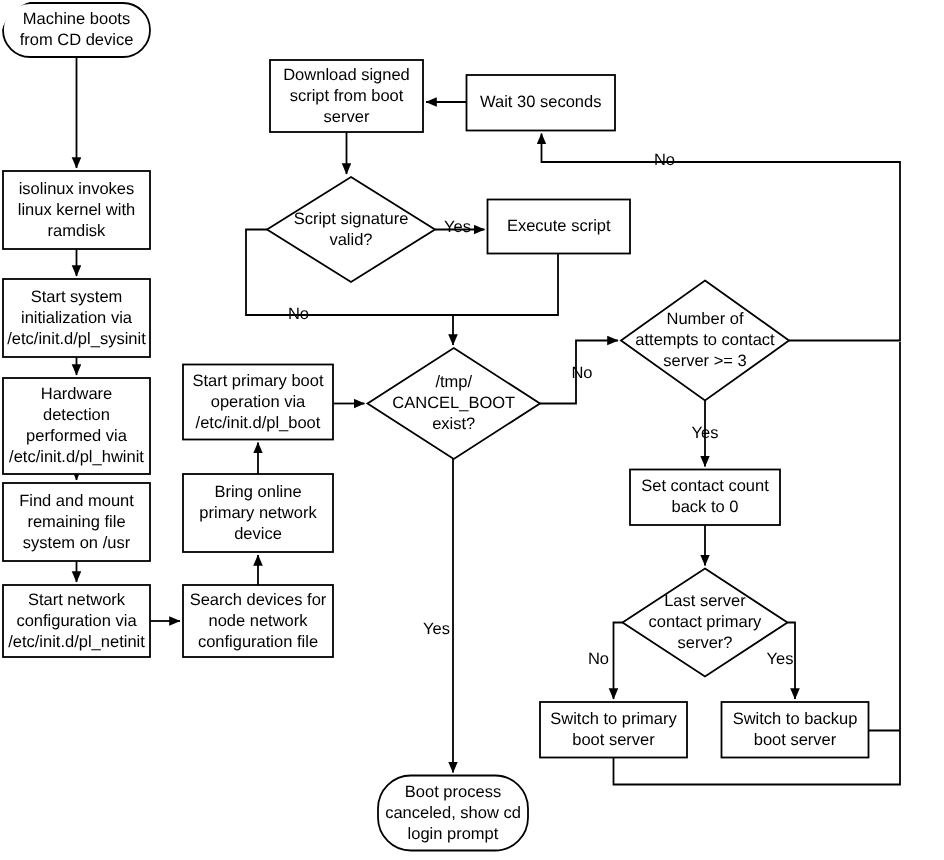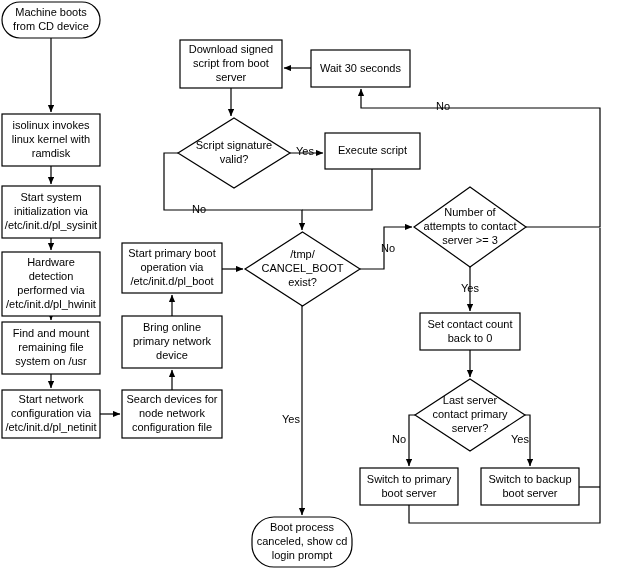--- a/index.html
+++ b/index.html
@@ -7,20 +7,21 @@
     padding: 0;
     background: #ffffff;
   }
   #chart-root {
     position: relative;
     width: 629px;
     height: 573px;
     background: #ffffff;
     font-family: "Liberation Sans", sans-serif;
     overflow: hidden;
+    border-radius: 28px;
   }
   svg.flow {
     display: block;
     width: 629px;
     height: 573px;
   }
   .node-shape {
     fill: #ffffff;
     stroke: #000000;
     stroke-width: 1.2;

